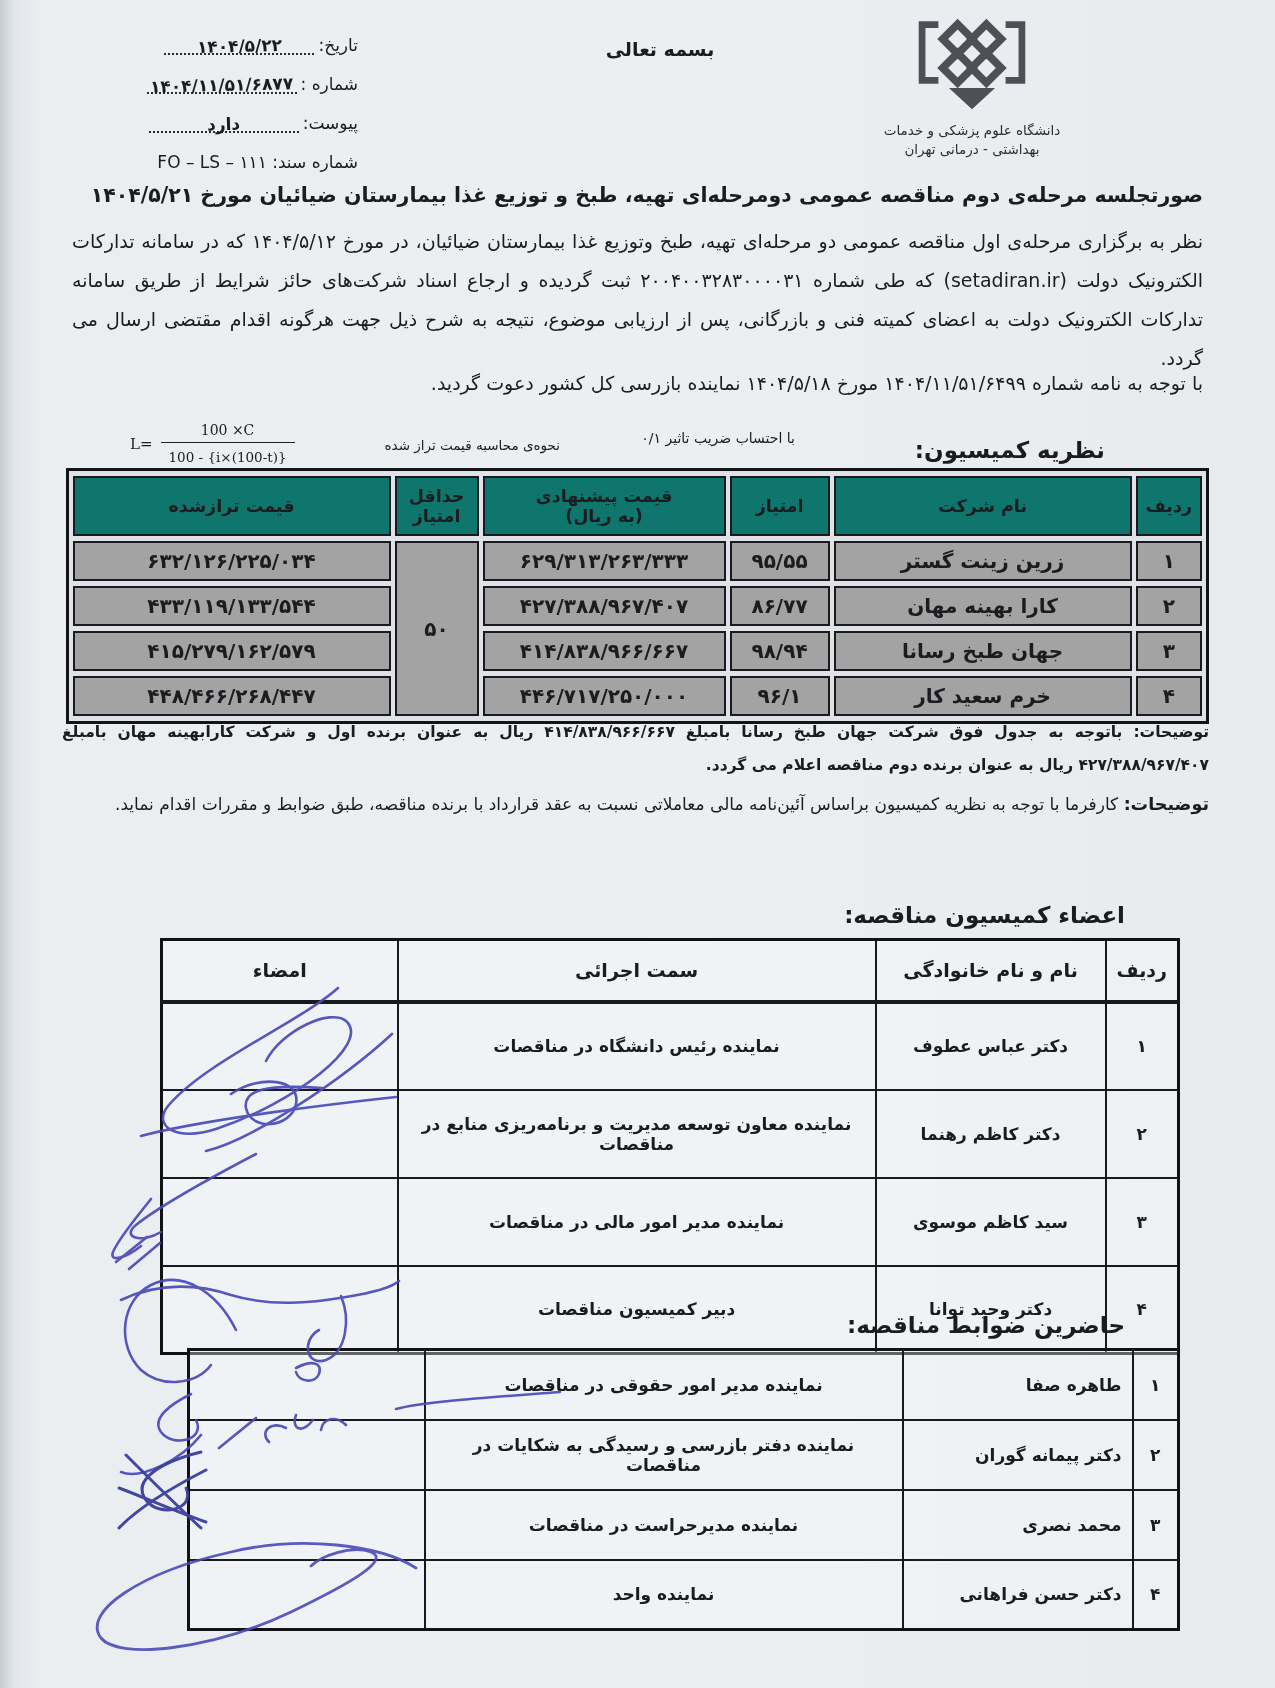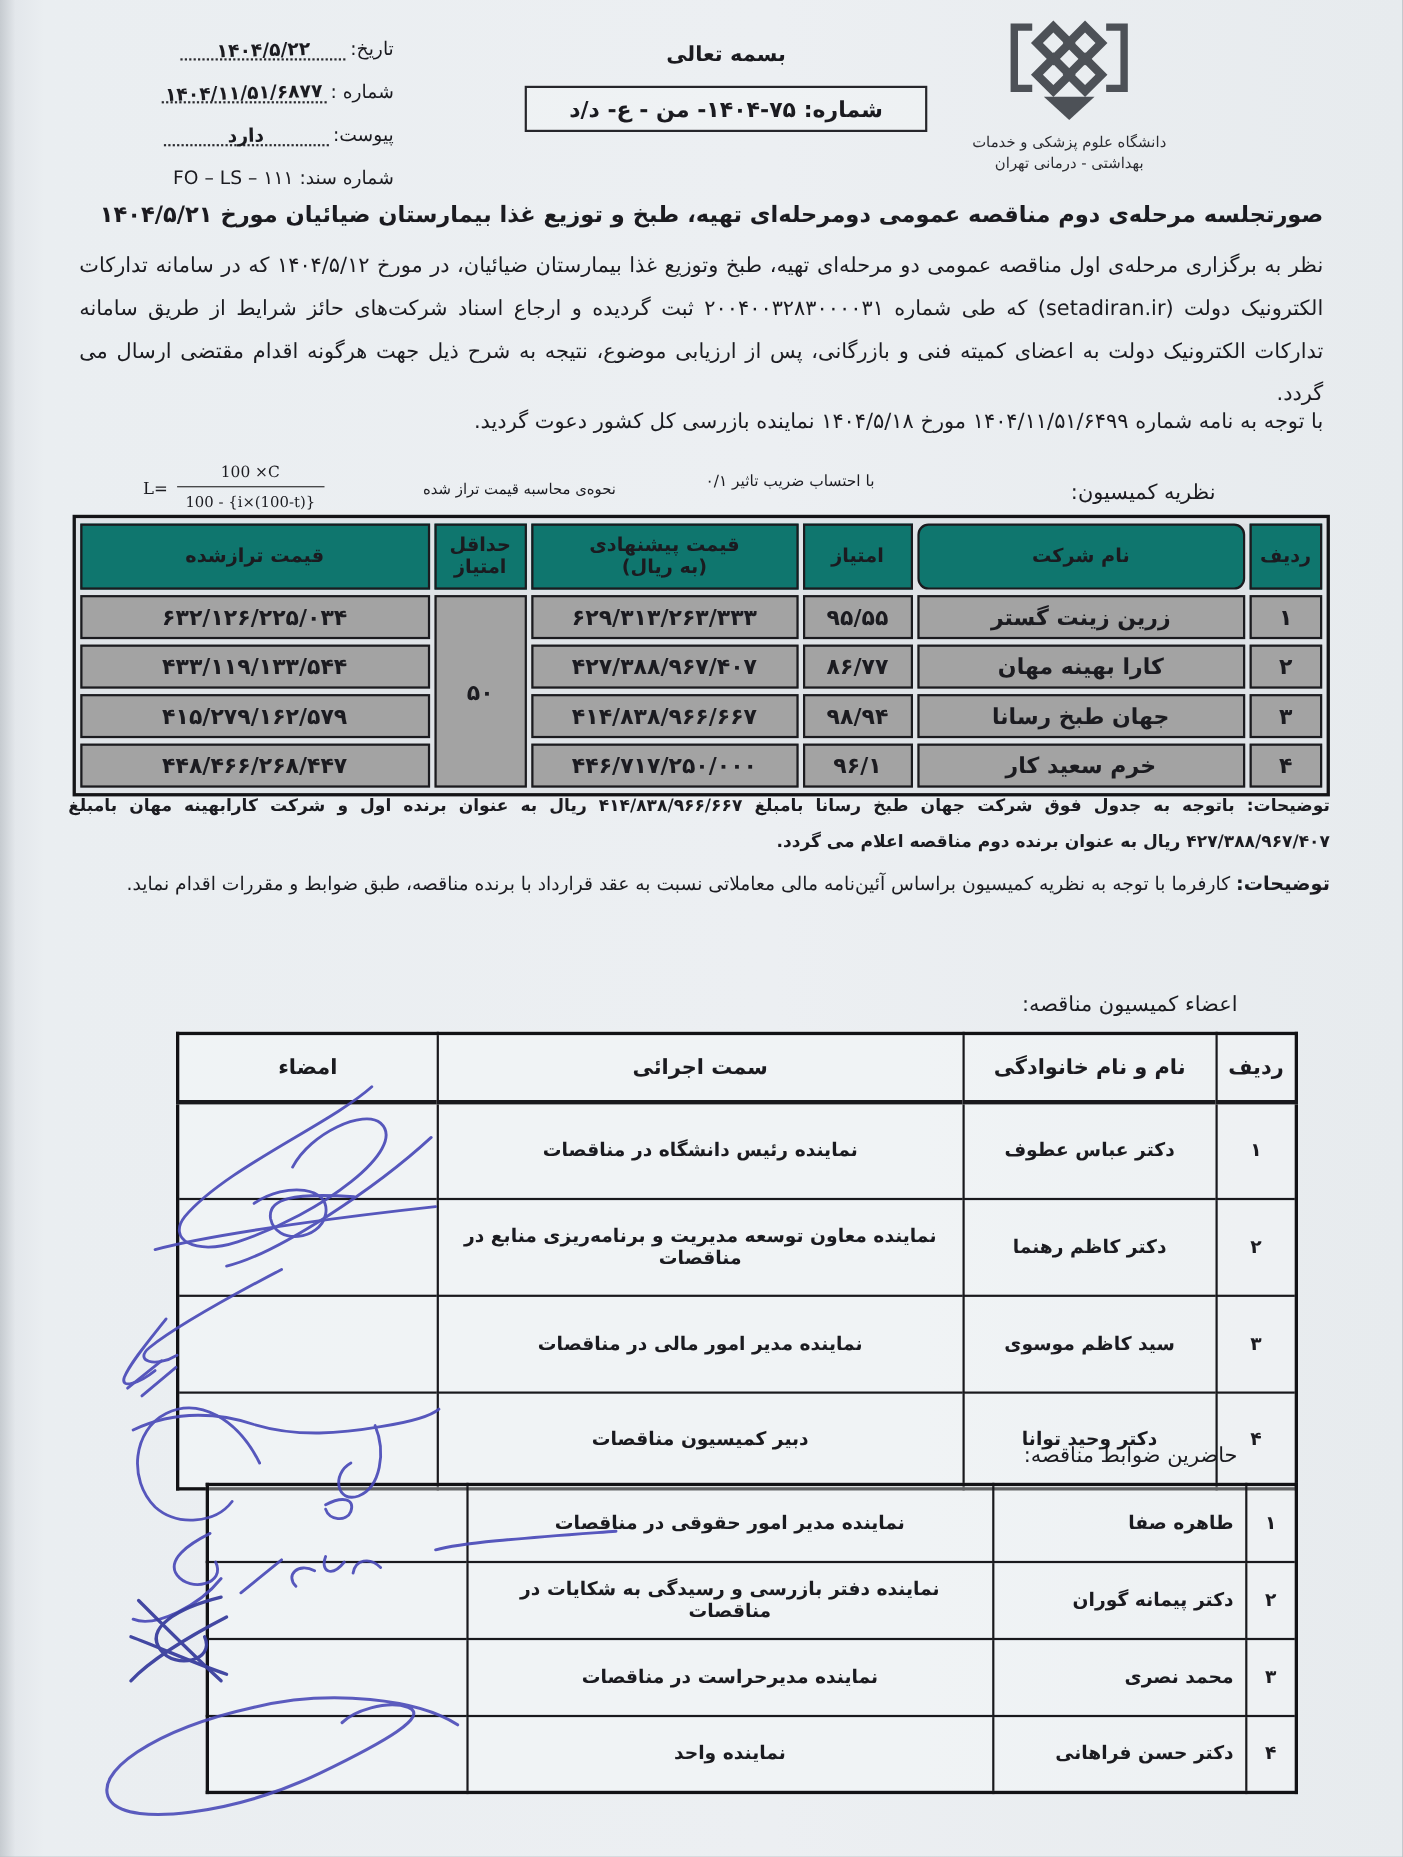--- a/index.html
+++ b/index.html
@@ -30,27 +30,27 @@
   .method { position:absolute; top:437px; right:715px; font-size:13.5px; }
   .formula { position:absolute; top:422px; left:130px; direction:ltr; display:flex; align-items:center; gap:8px; font-size:15px; font-family:"DejaVu Serif", serif; }
   .frac { display:inline-block; text-align:center; }
   .frac .num { padding:0 26px 4px; font-size:14px; }
   .frac .den { border-top:1.5px solid #222; padding:6px 8px 0; font-size:13.5px; }
   
   table.bids { position:absolute; top:468px; right:66px; border-collapse:separate; border-spacing:4px 5px; border:3px solid #141417; background:#dfe3e7; }
   table.bids td, table.bids th { border:2px solid #1b1b1f; padding:2px 8px; text-align:center; vertical-align:middle; white-space:nowrap; }
   table.bids th { background:#0f766e; font-weight:bold; font-size:17.5px; height:60px; }
   table.bids td { background:#a3a3a3; font-weight:bold; font-size:20px; height:40px; }
-  .col-no{width:50px;} .col-co{width:298px;border-radius:10px;} .col-sc{width:100px;} .col-pr{width:243px;} .col-mn{width:84px;} .col-lv{width:318px;}
+  .col-no{width:50px;} .col-co{width:298px;} .col-sc{width:100px;} .col-pr{width:243px;} .col-mn{width:84px;} .col-lv{width:318px;}
   
   .notes { position:absolute; top:716px; right:66px; left:62px; }
   .note1 { font-weight:bold; font-size:15.5px; line-height:33px; text-align:justify; }
   .note2 { font-size:17px; line-height:33px; margin-top:6px; text-align:justify; }
   .note2 b { font-size:17.5px; }
-  .sec-h { font-weight:normal; font-size:19px; }
+  .sec-h { font-weight:bold; font-size:23px; }
   .members-h { position:absolute; top:902px; right:150px; }
   .attendees-h { position:absolute; top:1312px; right:150px; }
   
   table.people { position:absolute; right:95px; border-collapse:collapse; border:3.5px solid #121215; background:rgba(250,251,252,.35); }
   table.people td, table.people th { border:2px solid #19191d; padding:4px 10px; vertical-align:middle; }
   table.people th { font-weight:bold; font-size:19px; height:62px; text-align:center; border-bottom-width:4px; }
   table.people td { font-size:17px; font-weight:bold; }
   table.members { top:938px; } table.members td { height:88px;text-align:center; }
   table.attendees { top:1348px; } table.attendees td { height:70px;margin-left:27px; }
   .p-no { width:46px; text-align:center; }
@@ -79,21 +79,20 @@
       <span class="dotline"><span class="hand">دارد</span></span>
     </div>
     <div class="row">
       <span>شماره سند:</span>&nbsp;
       <span>FO – LS – ۱۱۱</span>
     </div>
   </div>
 
   <div class="lh-center">
     <div class="basmala">بسمه تعالی</div>
-    <div class="refbox">شماره: ۷۵-۱۴۰۴- من - ع- د/د</div>
   </div>
 
   <div class="lh-right">
     <svg width="118" height="96" viewBox="0 0 120 100" aria-hidden="true">
       <g fill="none" stroke="#4d5157" stroke-width="7">
         <path d="M 25 8 H 8 V 66 H 25"></path>
         <path d="M 95 8 H 112 V 66 H 95"></path>
       </g>
       <g fill="none" stroke="#4d5157" stroke-width="8">
         <rect x="34" y="12" width="22" height="22" transform="rotate(45 45 23)"></rect>

